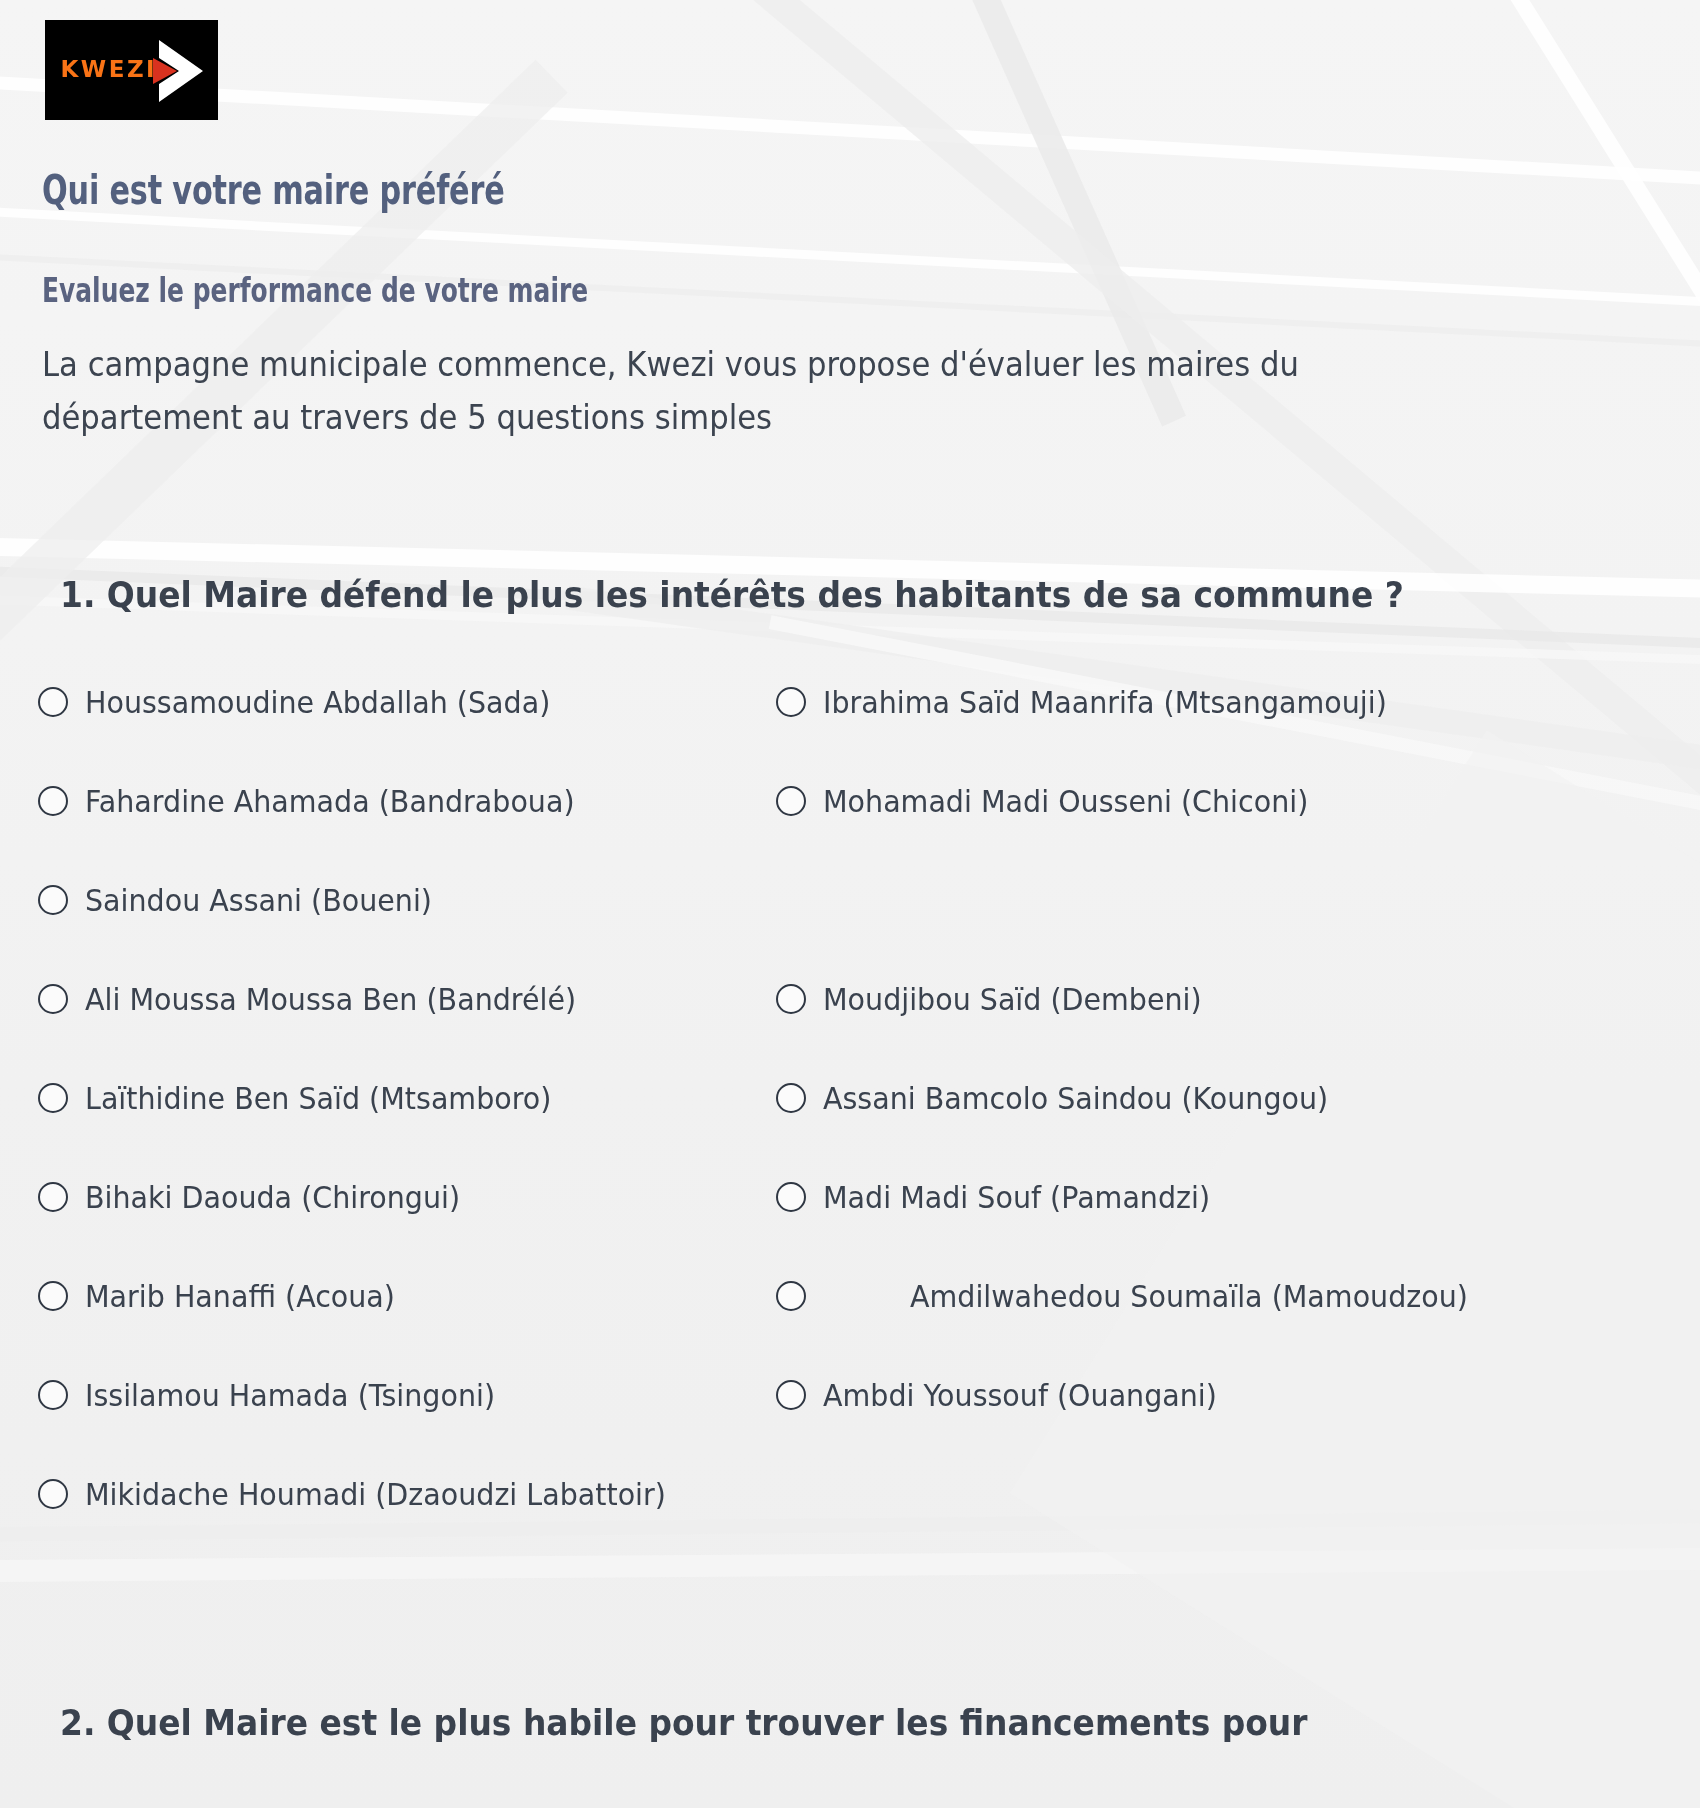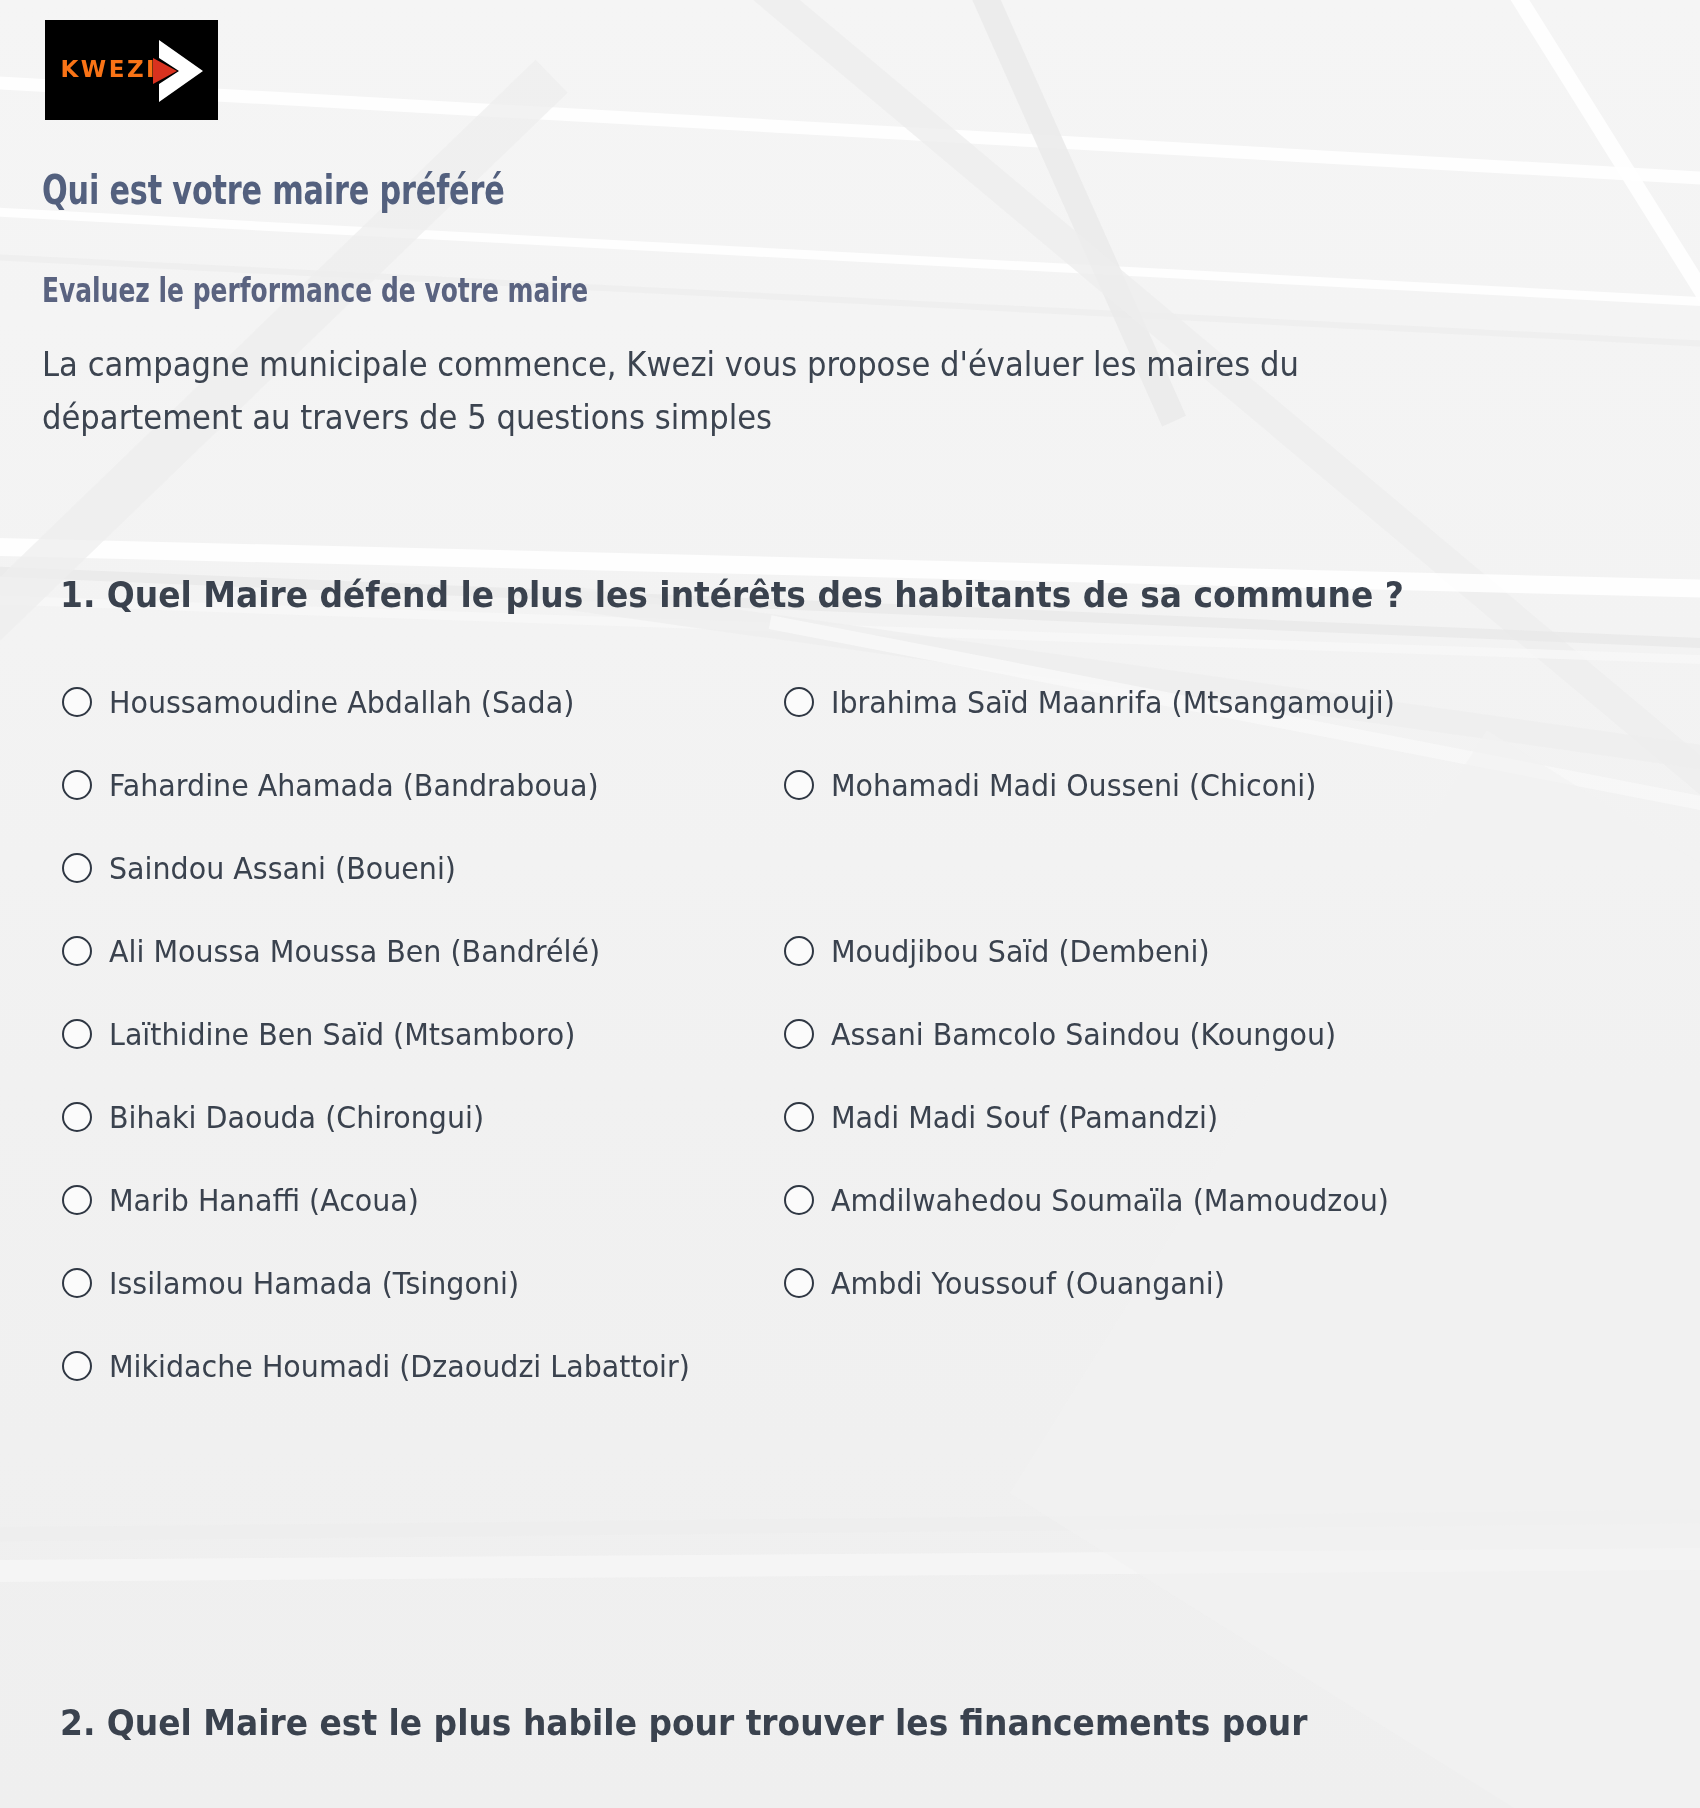--- a/index.html
+++ b/index.html
@@ -126,23 +126,24 @@
     transform: scaleX(0.94);
     transform-origin: left center;
   }
 
   .options {
     margin-top: 42px;
     display: grid;
     grid-template-columns: 722px auto;
     column-gap: 0;
     row-gap: 0;
-    padding-left: 62px;
+    padding-left: 38px;
     grid-auto-flow: column;
     grid-template-rows: repeat(9, 83px);
+    gap: 16px;
   }
   .option {
     display: flex;
     align-items: center;
     gap: 17px;
     height: 83px;
   }
   .radio {
     flex: 0 0 auto;
     width: 30px; height: 30px;
@@ -252,21 +253,21 @@
           <span class="option-label">Assani Bamcolo Saindou (Koungou)</span>
         </div>
         <div class="option" style="grid-area: 4 / 2;">
           <span class="radio"></span>
           <span class="option-label">Moudjibou Saïd (Dembeni)</span>
         </div>
         <div class="option" style="grid-area: 6 / 2;">
           <span class="radio"></span>
           <span class="option-label">Madi Madi Souf (Pamandzi)</span>
         </div>
-        <div class="option" style="grid-area: 7 / 2;">
+        <div class="option" style="grid-area: 7 / 2; justify-content: space-between;">
           <span class="radio"></span>
           <span class="option-label">Amdilwahedou Soumaïla (Mamoudzou)</span>
         </div>
         <div class="option" style="grid-area: 8 / 2;">
           <span class="radio"></span>
           <span class="option-label">Ambdi Youssouf (Ouangani)</span>
         </div>
       </div>
   </section>
 

